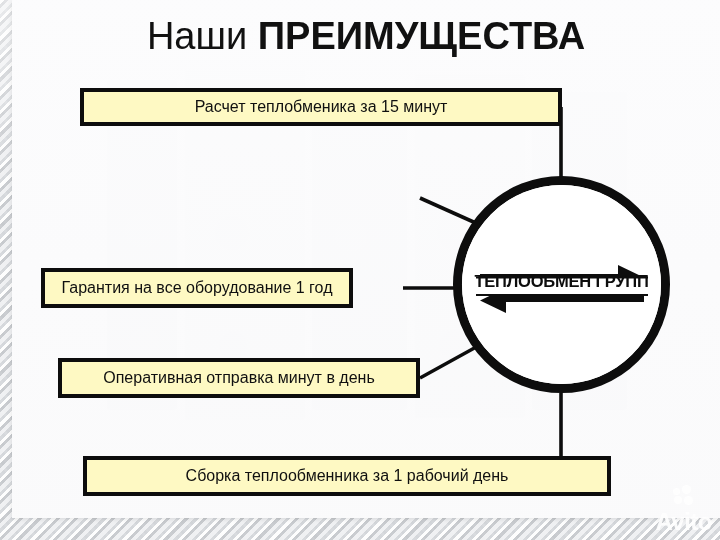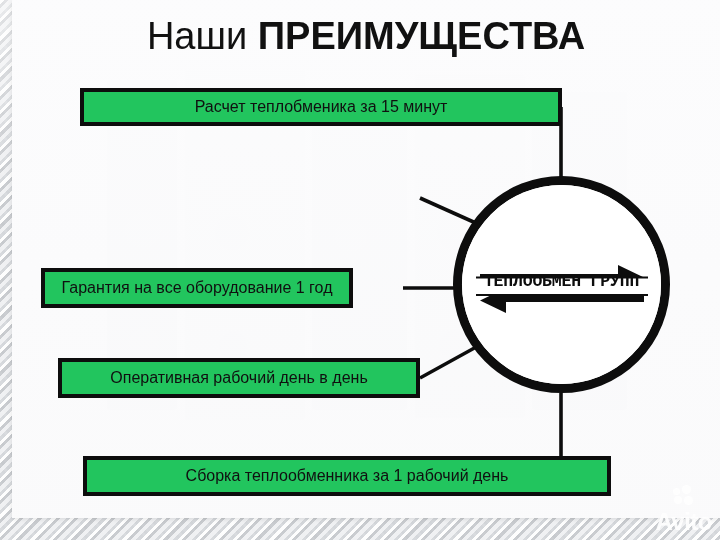--- a/index.html
+++ b/index.html
@@ -108,21 +108,21 @@
     position: absolute;
     left: 0;
     top: 0;
     width: 708px;
     height: 518px;
   }
 
   
   .node {
     position: absolute;
-    background: #22c55e;
+    background: #fef9c3;
     border: 4px solid #0d0d0d;
     box-sizing: border-box;
     display: flex;
     align-items: center;
     justify-content: center;
     color: #101010;
     font-size: 16px;
     font-weight: 400;
     white-space: nowrap;
   }
@@ -148,21 +148,20 @@
     justify-content: center;
   }
   .badge-inner {
     width: 100%;
     height: 100%;
     border-radius: 50%;
     background: #ffffff;
     display: flex;
     align-items: center;
     justify-content: center;
-    font-family: Liberation Mono, monospace;
   }
   .logo {
     position: relative;
     width: 180px;
     height: 56px;
   }
   .logo-svg { position: absolute; left: 0; top: 0; }
   .logo-text {
     position: absolute;
     left: 0;
@@ -260,21 +259,21 @@
       </g>
     </svg>
 
     <div class="node" id="node-0">
       <span>Расчет теплобменика за 15 минут</span>
     </div>
     <div class="node" id="node-2">
       <span>Гарантия на все оборудование 1 год</span>
     </div>
     <div class="node" id="node-3">
-      <span>Оперативная рабочий день в день</span>
+      <span>Оперативная отправка минут в день</span>
     </div>
     <div class="node" id="node-4">
       <span>Сборка теплообменника за 1 рабочий день</span>
     </div>
 
     <div class="badge">
       <div class="badge-inner">
         <div class="logo">
           <svg class="logo-svg" width="180" height="56" viewBox="0 0 180 56">
 

